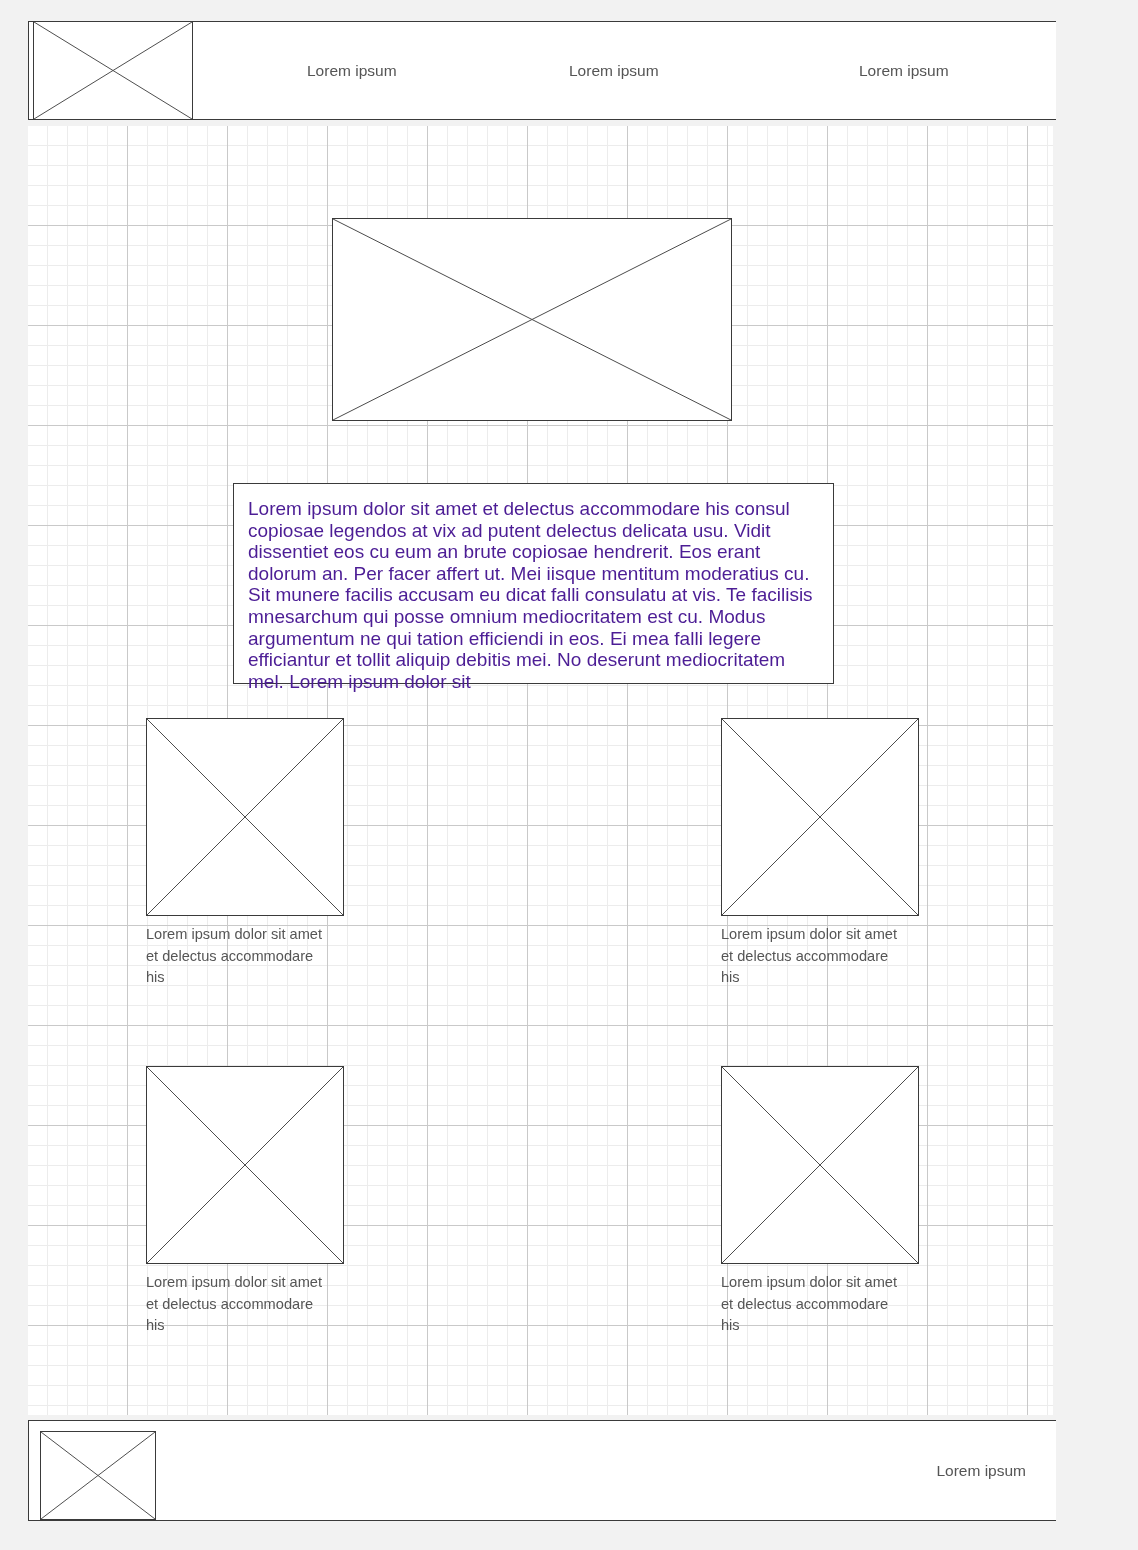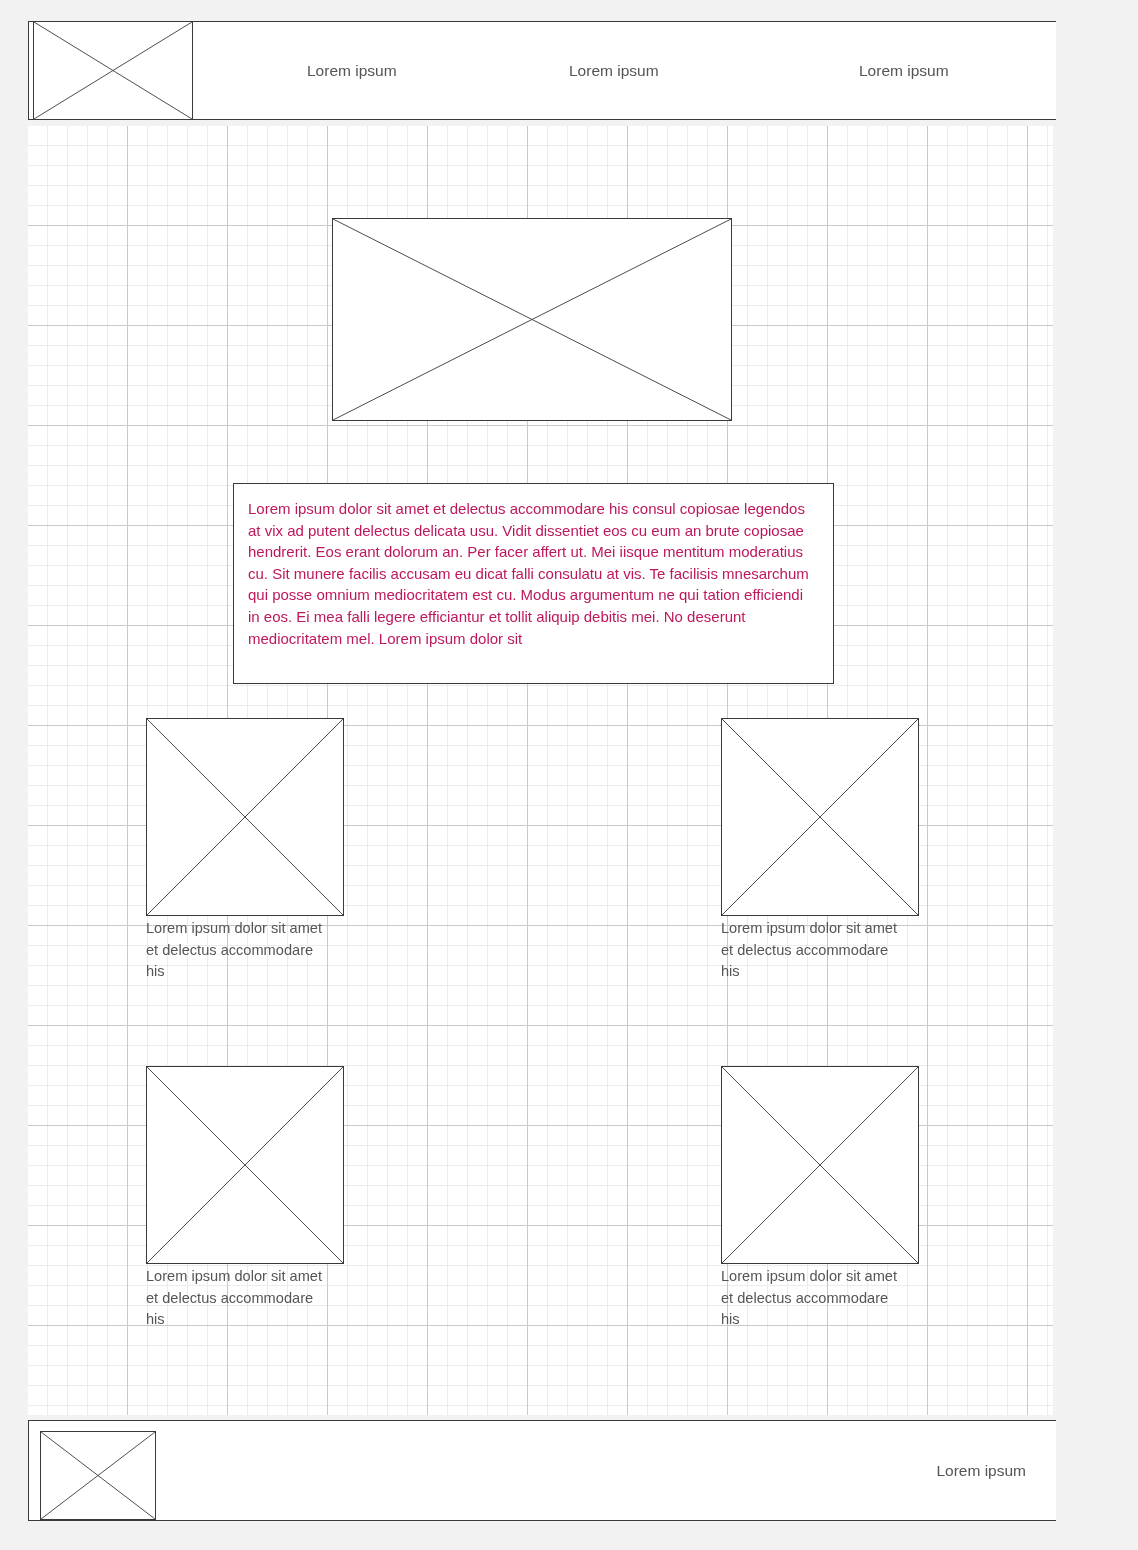--- a/index.html
+++ b/index.html
@@ -99,36 +99,36 @@
     left: 205px;
     top: 357px;
     width: 601px;
     height: 201px;
     background: #ffffff;
     border: 1px solid #3a3a3a;
     padding: 14px 18px 10px 14px;
   }
   .text-panel p {
     margin: 0;
-    font-size: 15px;
+    font-size: 19px;
     line-height: 21.6px;
-    color: #be185d;
+    color: #4c1d95;
   }
 
   
   .card {
     position: absolute;
     width: 198px;
   }
   .card .card-ph {
     width: 198px;
     height: 198px;
   }
   .card .card-caption {
-    margin-top: 2px;
+    margin-top: 8px;
     font-size: 14.6px;
     line-height: 21.5px;
     color: #555555;
     width: 185px;
   }
   .card.c0 { left: 118px; top: 592px; }
   .card.c1 { left: 693px; top: 592px; }
   .card.c2 { left: 118px; top: 940px; }
   .card.c3 { left: 693px; top: 940px; }
 

